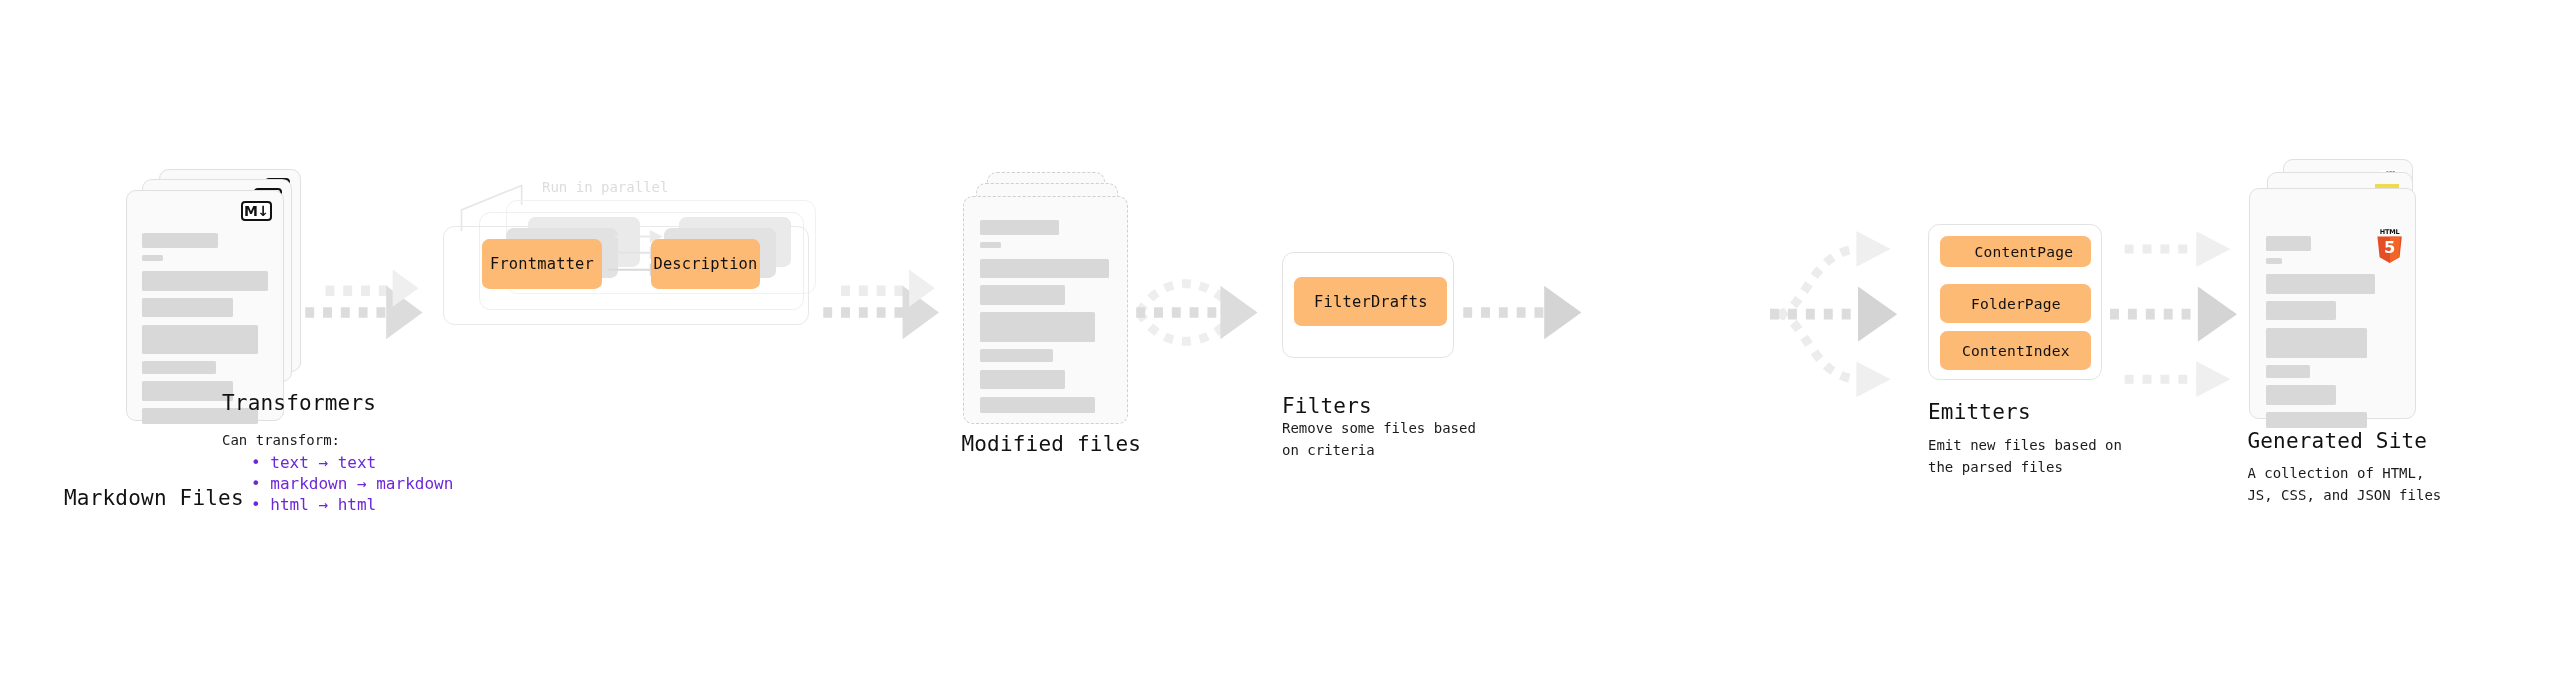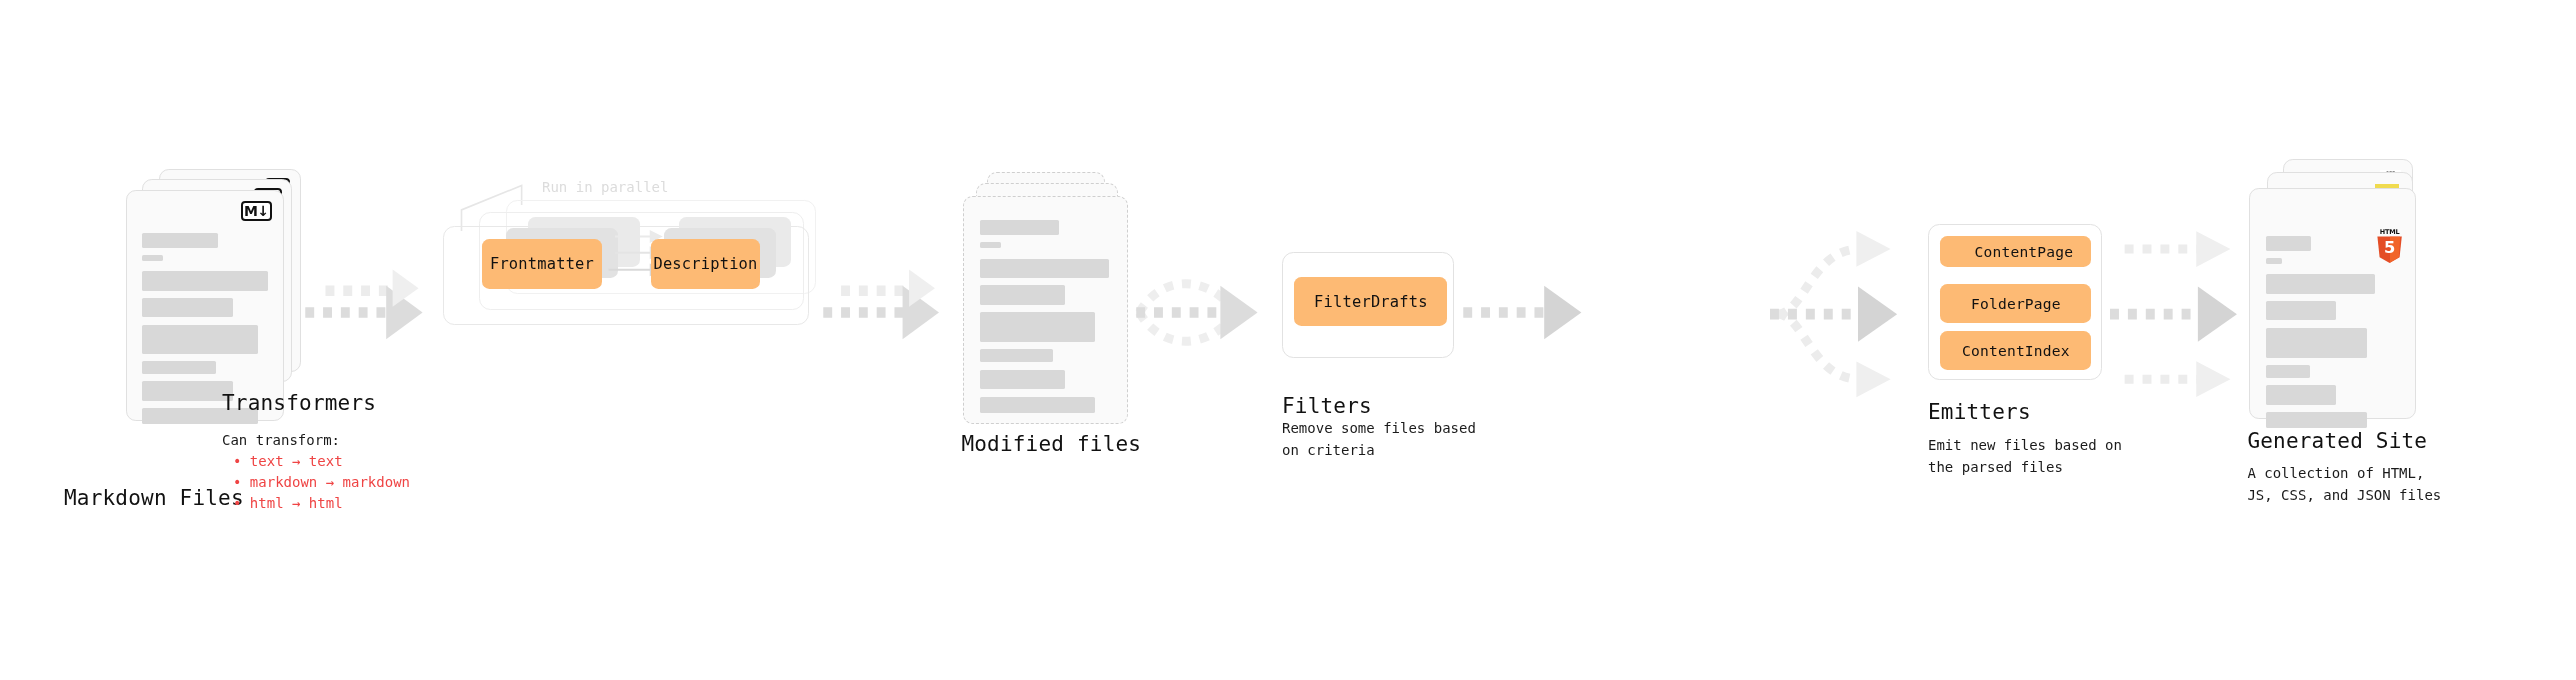--- a/index.html
+++ b/index.html
@@ -142,24 +142,25 @@
   }
   .subtitle {
     position: absolute;
     font-size: 14px;
     color: #1a1a1a;
     line-height: 1.55;
     white-space: pre;
   }
   .bullets {
     position: absolute;
-    font-size: 14px;
-    color: #ef4444;
+    font-size: 16px;
+    color: #6d28d9;
     line-height: 1.55;
     white-space: pre;
+    margin-left: 18px;
   }
   .annot {
     position: absolute;
     font-size: 14px;
     color: #dcdcdc;
     white-space: nowrap;
   }
 
   
   .conn { position: absolute; }

